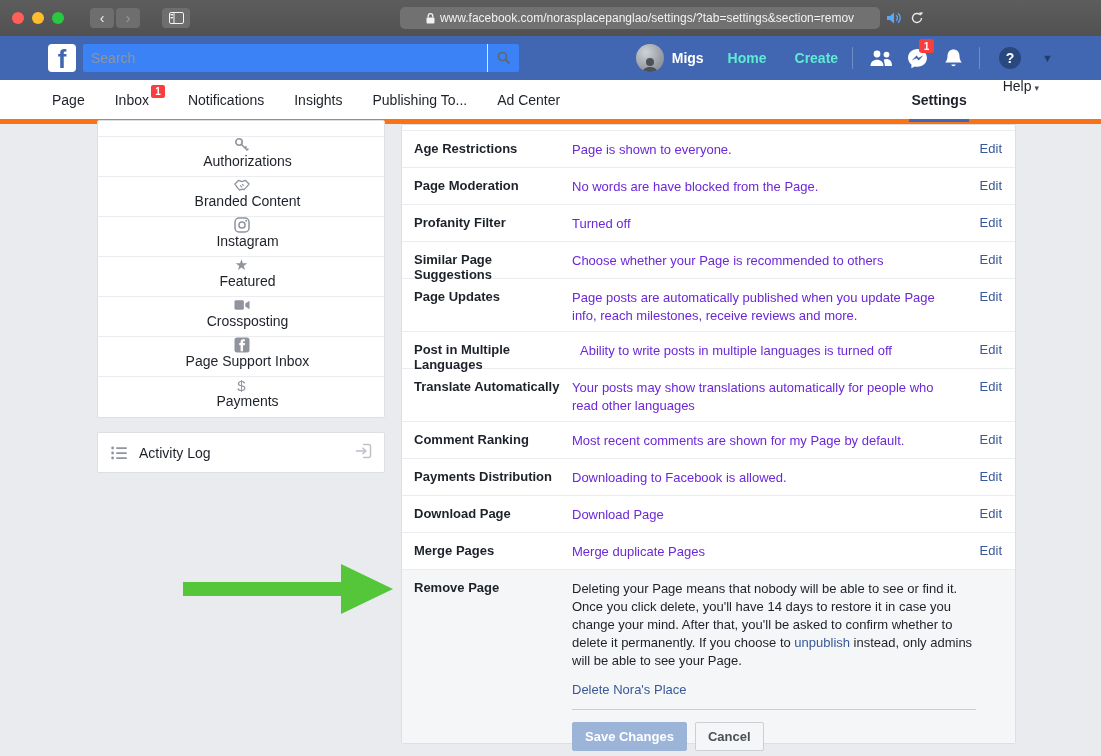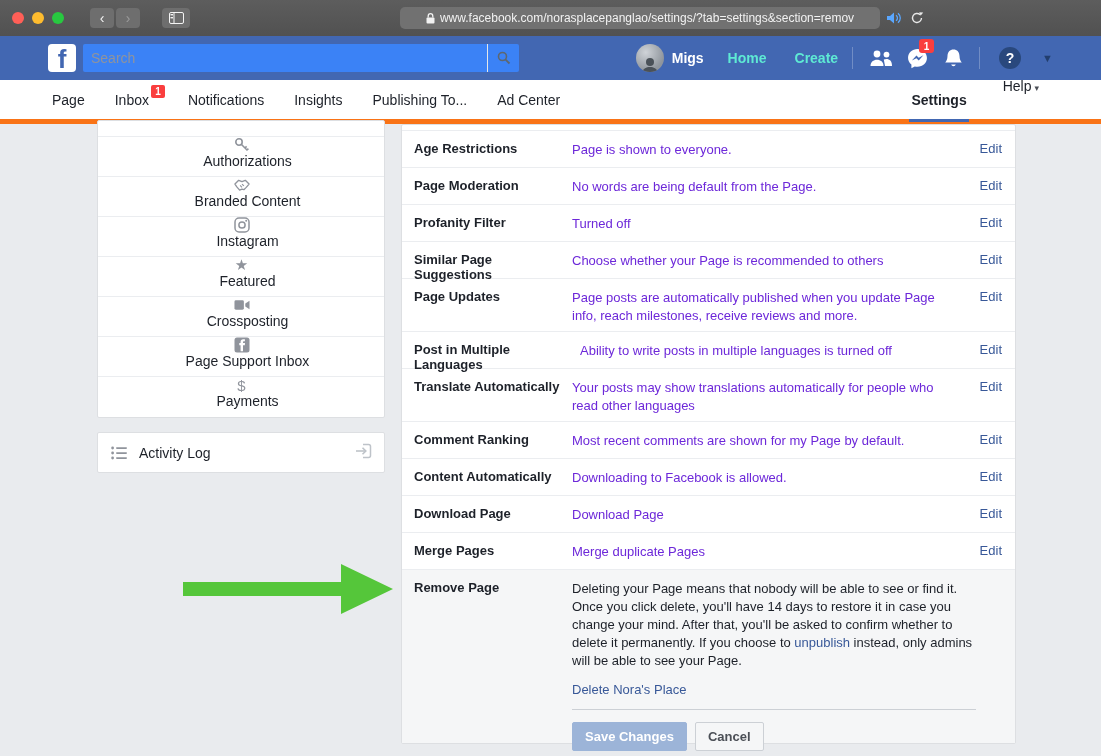--- a/index.html
+++ b/index.html
@@ -298,21 +298,21 @@
   <div class="maincard">
     <div class="m-partial"></div>
 
     <div class="srow h1">
       <div class="s-label">Age Restrictions</div>
       <div class="s-desc">Page is shown to everyone.</div>
       <a class="s-edit" href="#">Edit</a>
     </div>
     <div class="srow h1">
       <div class="s-label">Page Moderation</div>
-      <div class="s-desc">No words are being default from the Page.</div>
+      <div class="s-desc">No words are have blocked from the Page.</div>
       <a class="s-edit" href="#">Edit</a>
     </div>
     <div class="srow h1">
       <div class="s-label">Profanity Filter</div>
       <div class="s-desc">Turned off</div>
       <a class="s-edit" href="#">Edit</a>
     </div>
     <div class="srow h1">
       <div class="s-label">Similar Page Suggestions</div>
       <div class="s-desc">Choose whether your Page is recommended to others</div>
@@ -332,21 +332,21 @@
       <div class="s-label">Translate Automatically</div>
       <div class="s-desc">Your posts may show translations automatically for people who read other languages</div>
       <a class="s-edit" href="#">Edit</a>
     </div>
     <div class="srow h1">
       <div class="s-label">Comment Ranking</div>
       <div class="s-desc">Most recent comments are shown for my Page by default.</div>
       <a class="s-edit" href="#">Edit</a>
     </div>
     <div class="srow h1">
-      <div class="s-label">Content Automatically</div>
+      <div class="s-label">Payments Distribution</div>
       <div class="s-desc">Downloading to Facebook is allowed.</div>
       <a class="s-edit" href="#">Edit</a>
     </div>
     <div class="srow h1">
       <div class="s-label">Download Page</div>
       <div class="s-desc">Download Page</div>
       <a class="s-edit" href="#">Edit</a>
     </div>
     <div class="srow h1">
       <div class="s-label">Merge Pages</div>

